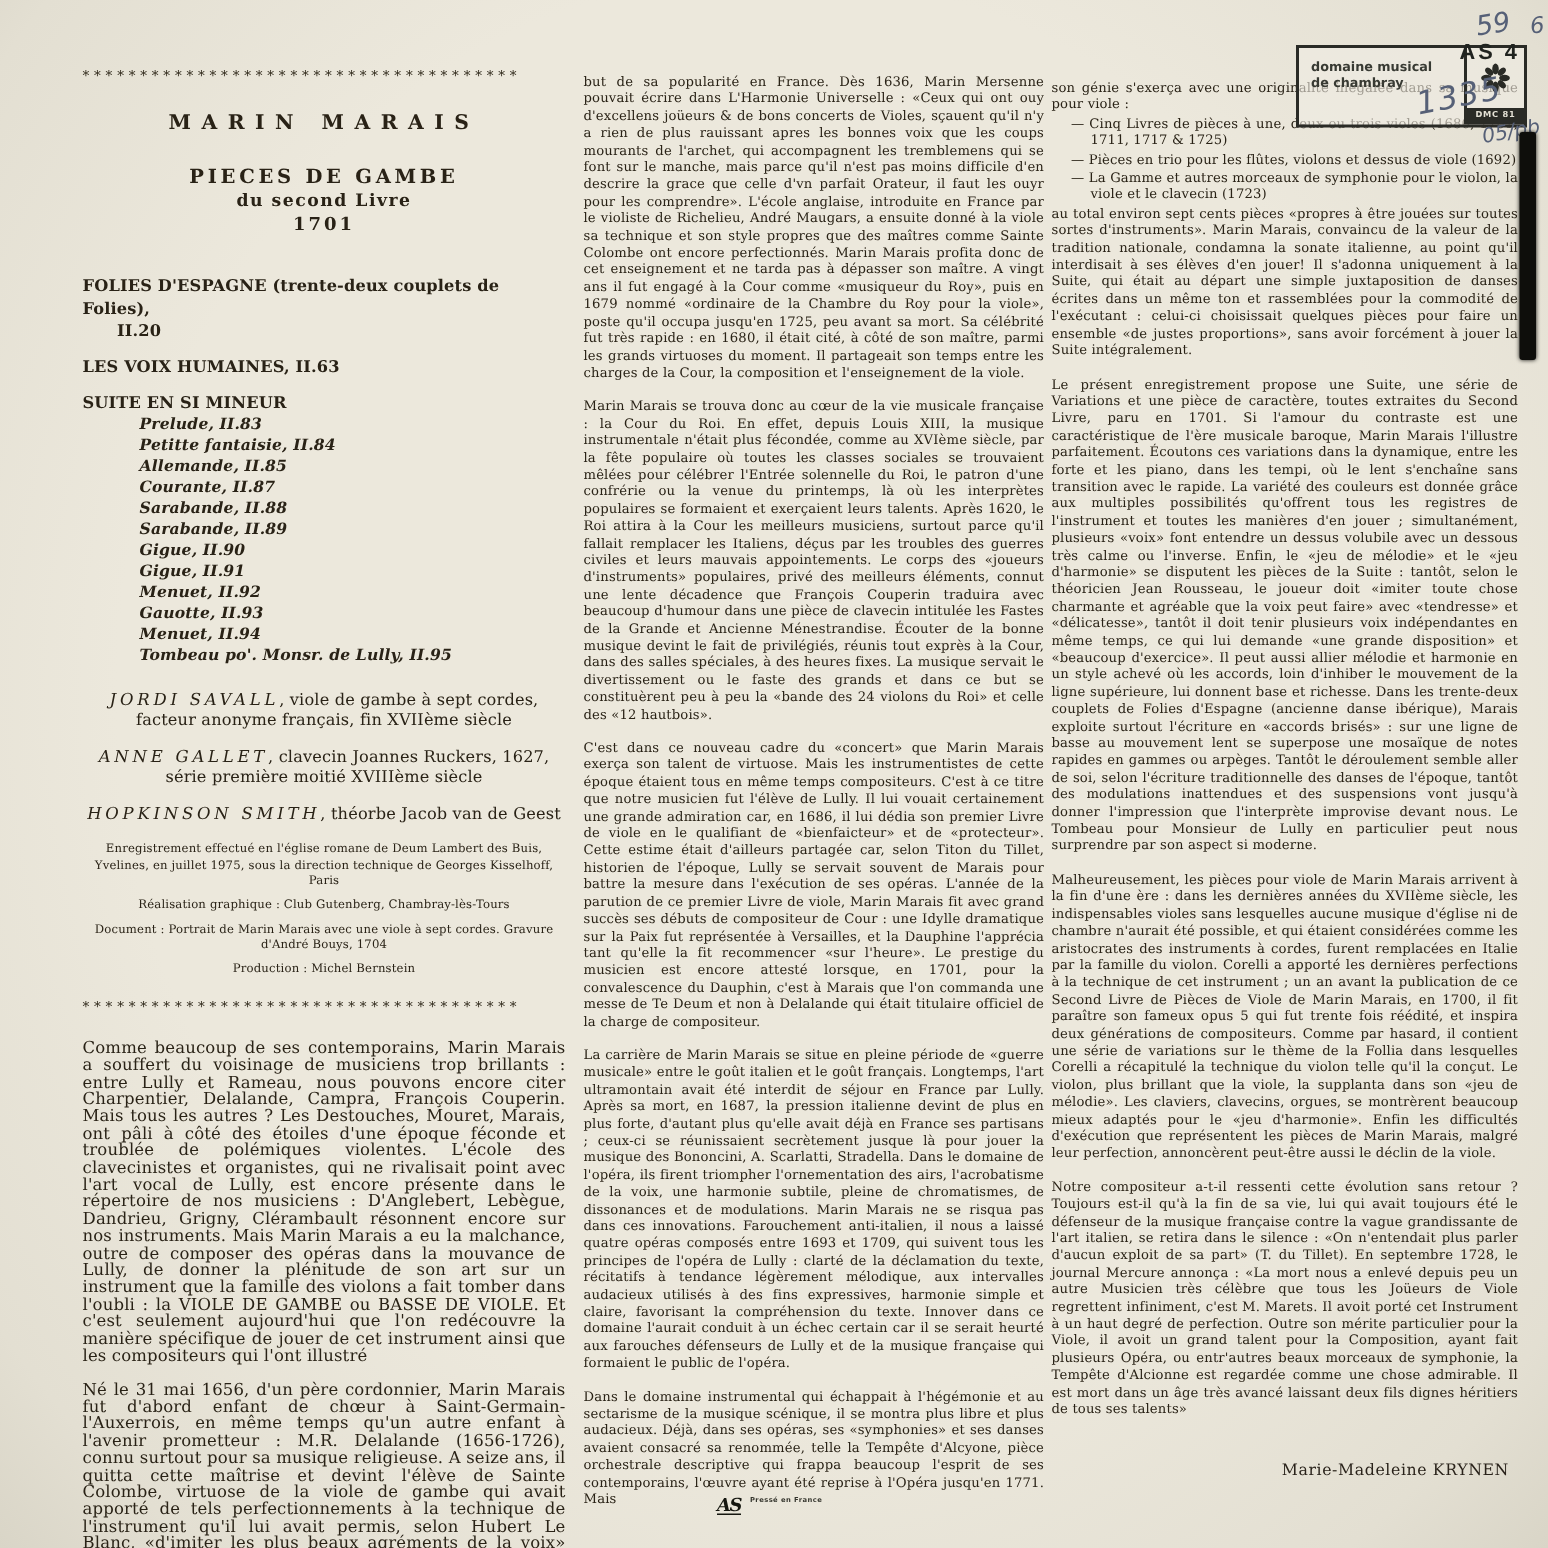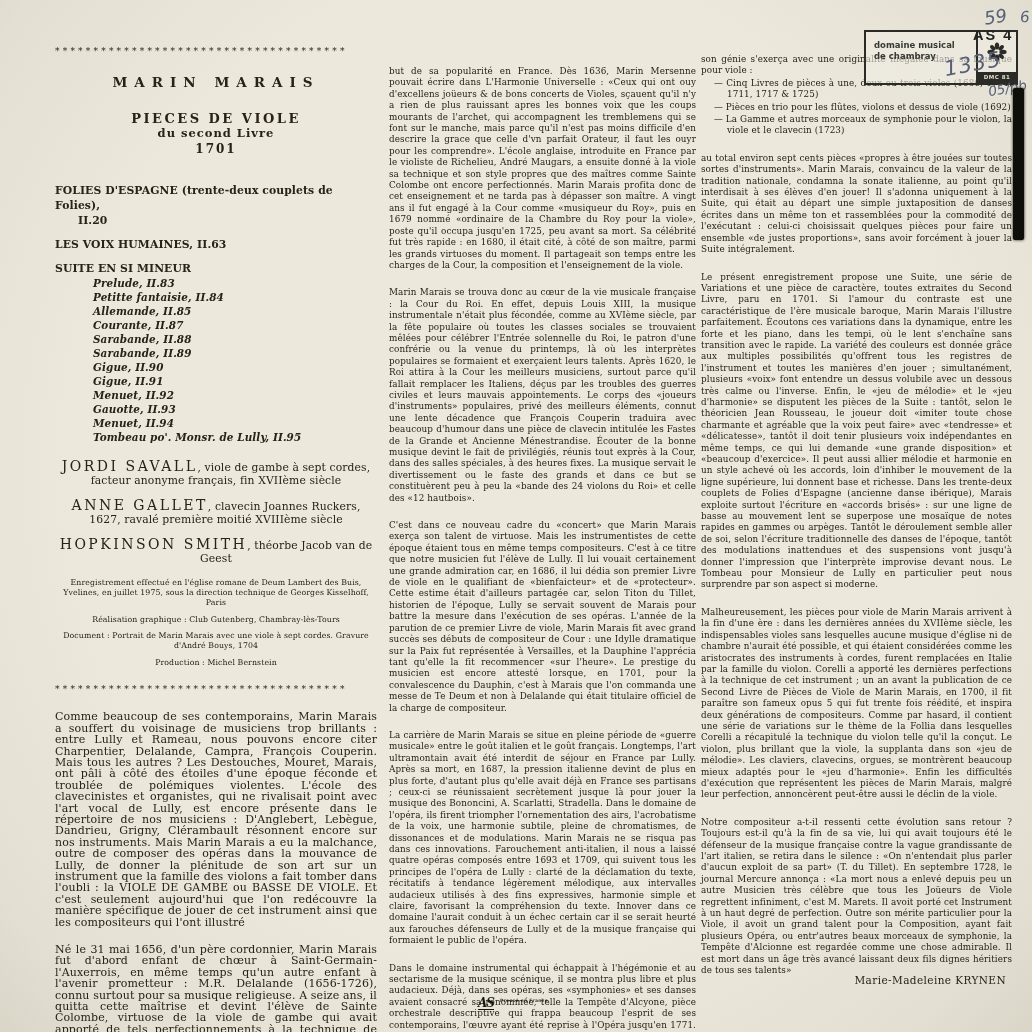--- a/index.html
+++ b/index.html
@@ -8,39 +8,39 @@
     background:#eae6da;
     background-image:radial-gradient(ellipse at 50% 45%, #ece8dc 60%, #e3dfd2 88%, #d9d5c7 100%);
     font-family:"DejaVu Serif","Liberation Serif",serif;
     color:#292216;
   }
   
   .col{position:absolute;text-align:justify;font-size:8.8px;line-height:11.4px;letter-spacing:.1px;}
   .col-left{left:55px;top:46px;width:322px;text-align:left;}
   .col-mid{left:389px;top:50px;width:307px;}
   .col-right{left:701px;top:54px;width:311px;}
-  .para{margin:16px 0 11px 0;}
+  .para{margin:0 0 11px 0;}
   .para:last-child{margin-bottom:0;}
   
   .dots{font-size:9px;letter-spacing:3.2px;white-space:nowrap;overflow:hidden;color:#2b2416;}
   .dots-top{margin-bottom:20px;}
   .dots-mid{margin:16px 0 14px 0;}
   .titleblock{text-align:center;}
   .composer{font-size:13.5px;font-weight:600;letter-spacing:7px;margin-bottom:22px;}
   .work-title{font-size:13px;font-weight:700;letter-spacing:2.5px;line-height:15px;}
   .work-sub{font-size:11.5px;font-weight:600;letter-spacing:1px;line-height:15px;}
   .work-year{font-size:12px;font-weight:700;letter-spacing:2px;line-height:16px;}
   .worklist{margin-top:26px;font-size:10.8px;line-height:15px;}
   .work-line{font-weight:600;}
   .work-num{margin-left:23px;font-weight:600;}
   .work-gap{height:9px;}
   .movements{font-style:italic;font-size:10.4px;line-height:14px;margin-left:38px;font-weight:600;}
   .performers{margin-top:16px;text-align:center;font-size:10.8px;line-height:13.5px;}
   .performer{margin-bottom:11px;}
-  .performer-name{letter-spacing:2.5px;font-size:14px;}
+  .performer-name{letter-spacing:2.5px;font-size:11px;font-style:italic;}
   .credits{margin-top:12px;text-align:center;font-size:7.8px;line-height:10.3px;}
   .credit-line{margin-bottom:6px;}
   .leftbody{margin-top:12px;text-align:justify;font-size:11px;line-height:11.4px;}
   
   .bullet{padding-left:26px;text-indent:-13px;margin:1px 0;}
   
   .stampbox{
     position:absolute;left:864px;top:30px;width:154px;height:55px;
     border:2.5px solid #2a2b26;display:flex;box-sizing:border-box;
     font-family:"DejaVu Sans","Liberation Sans",sans-serif;background:rgba(240,237,228,.6);
@@ -65,21 +65,21 @@
 </head>
 <body>
 
 <div class="page">
 
   <div class="col col-left">
     <div class="dots dots-top">**************************************</div>
 
     <div class="titleblock">
       <div class="composer">MARIN MARAIS</div>
-      <div class="work-title">PIECES DE VIOLE</div>
+      <div class="work-title">PIECES DE GAMBE</div>
       <div class="work-sub">du second Livre</div>
       <div class="work-year">1701</div>
     </div>
 
     <div class="worklist">
       <div class="work-line">FOLIES D'ESPAGNE (trente-deux couplets de Folies),</div>
       <div class="work-num">II.20</div>
       <div class="work-gap"></div>
       <div class="work-line">LES VOIX HUMAINES, II.63</div>
       <div class="work-gap"></div>
@@ -95,21 +95,21 @@
         <div>Gigue, II.91</div>
         <div>Menuet, II.92</div>
         <div>Gauotte, II.93</div>
         <div>Menuet, II.94</div>
         <div>Tombeau po'. Monsr. de Lully, II.95</div>
       </div>
     </div>
 
     <div class="performers">
       <div class="performer"><span class="performer-name">JORDI SAVALL</span><span>, viole de gambe à sept cordes, facteur anonyme français, fin XVIIème siècle</span></div>
-      <div class="performer"><span class="performer-name">ANNE GALLET</span><span>, clavecin Joannes Ruckers, 1627, ravalé première moitié XVIIIème siècle</span></div>
+      <div class="performer"><span class="performer-name">ANNE GALLET</span><span>, clavecin Joannes Ruckers, 1627, série première moitié XVIIIème siècle</span></div>
       <div class="performer"><span class="performer-name">HOPKINSON SMITH</span><span>, théorbe Jacob van de Geest</span></div>
     </div>
 
     <div class="credits">
       <div class="credit-line">Enregistrement effectué en l'église romane de Deum Lambert des Buis, Yvelines, en juillet 1975, sous la direction technique de Georges Kisselhoff, Paris</div>
       <div class="credit-line">Réalisation graphique : Club Gutenberg, Chambray-lès-Tours</div>
       <div class="credit-line">Document : Portrait de Marin Marais avec une viole à sept cordes. Gravure d'André Bouys, 1704</div>
       <div class="credit-line">Production : Michel Bernstein</div>
     </div>
 

